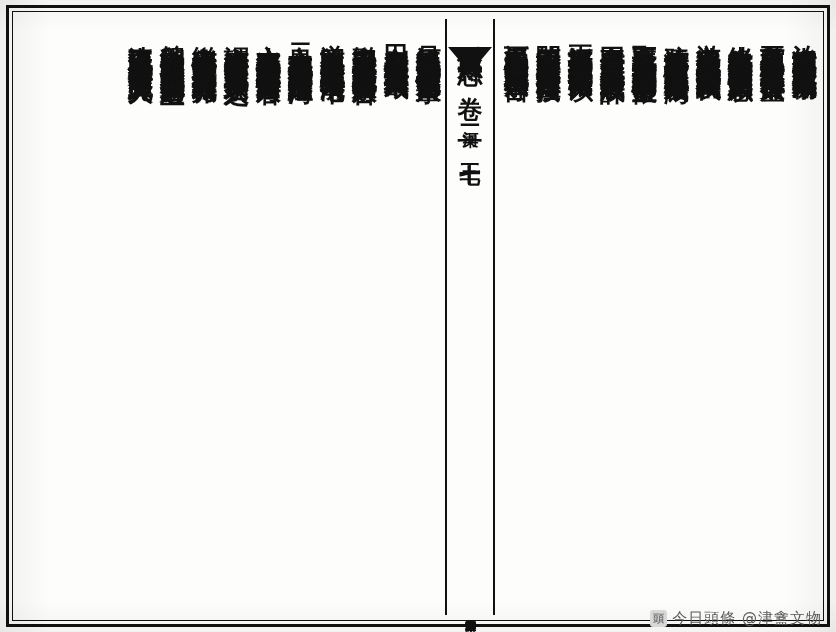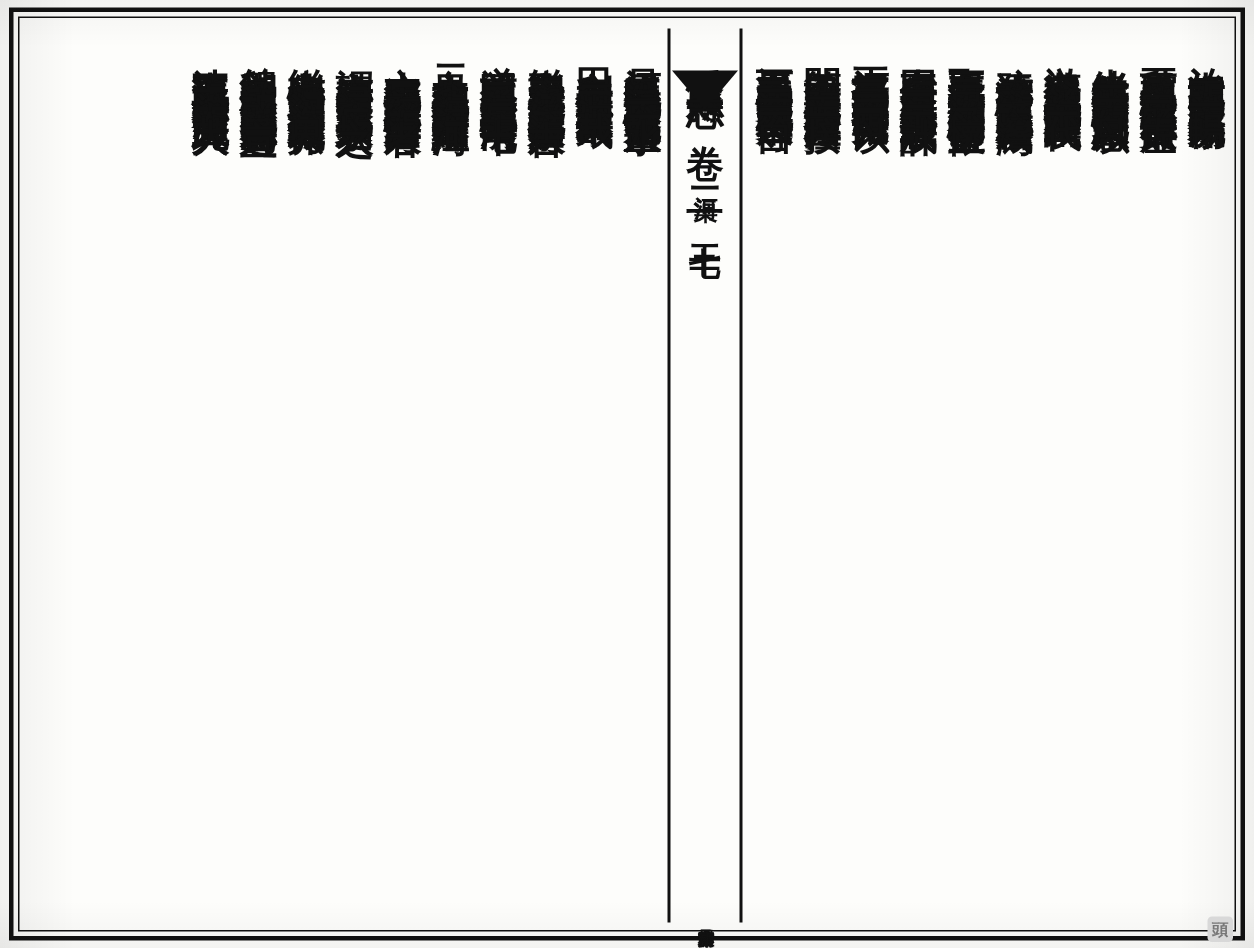--- a/index.html
+++ b/index.html
@@ -215,16 +215,17 @@
     <div class="col">之水東流會鄒平長山新城諸縣水經樂安之淄河門入海者</div>
     <div class="col">謂之小清河嗣大清河日益深通章邱東迄鄒長之水均入之</div>
     <div class="col">樂安小清河惟受新城孝婦河之水東入於海其新城博興界</div>
     <div class="col">錦秋湖之水遇伏秋盛漲山東張閘北溢則以支脈溝爲之宣</div>
     <div class="col">洩東流至近海之處仍匯於小清河由淄河門入海此其大</div>
 
   </div>
 
   <div class="watermark">
     <span class="wm-logo">頭</span>
+    <span class="wm-text">今日頭條 @津盦文物</span>
   </div>
 
   <div class="vignette"></div>
 </div>
 
 </body></html>

